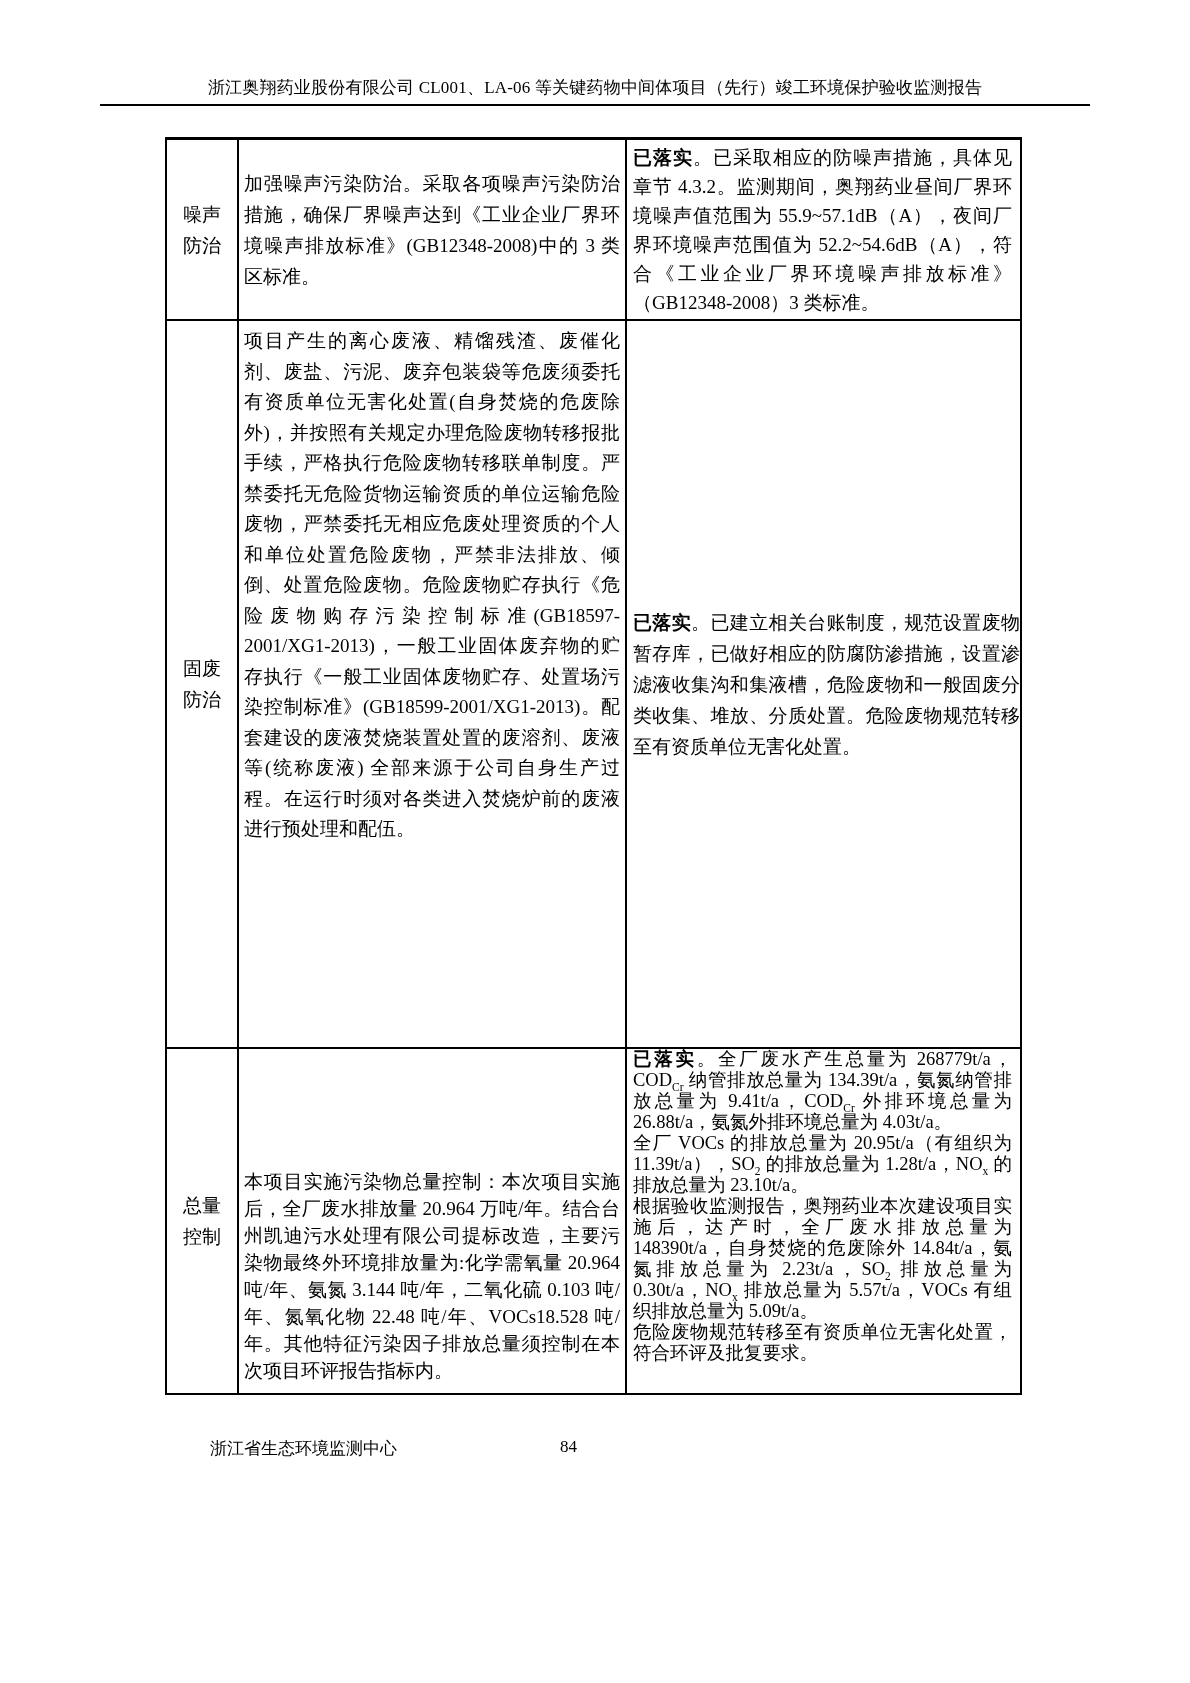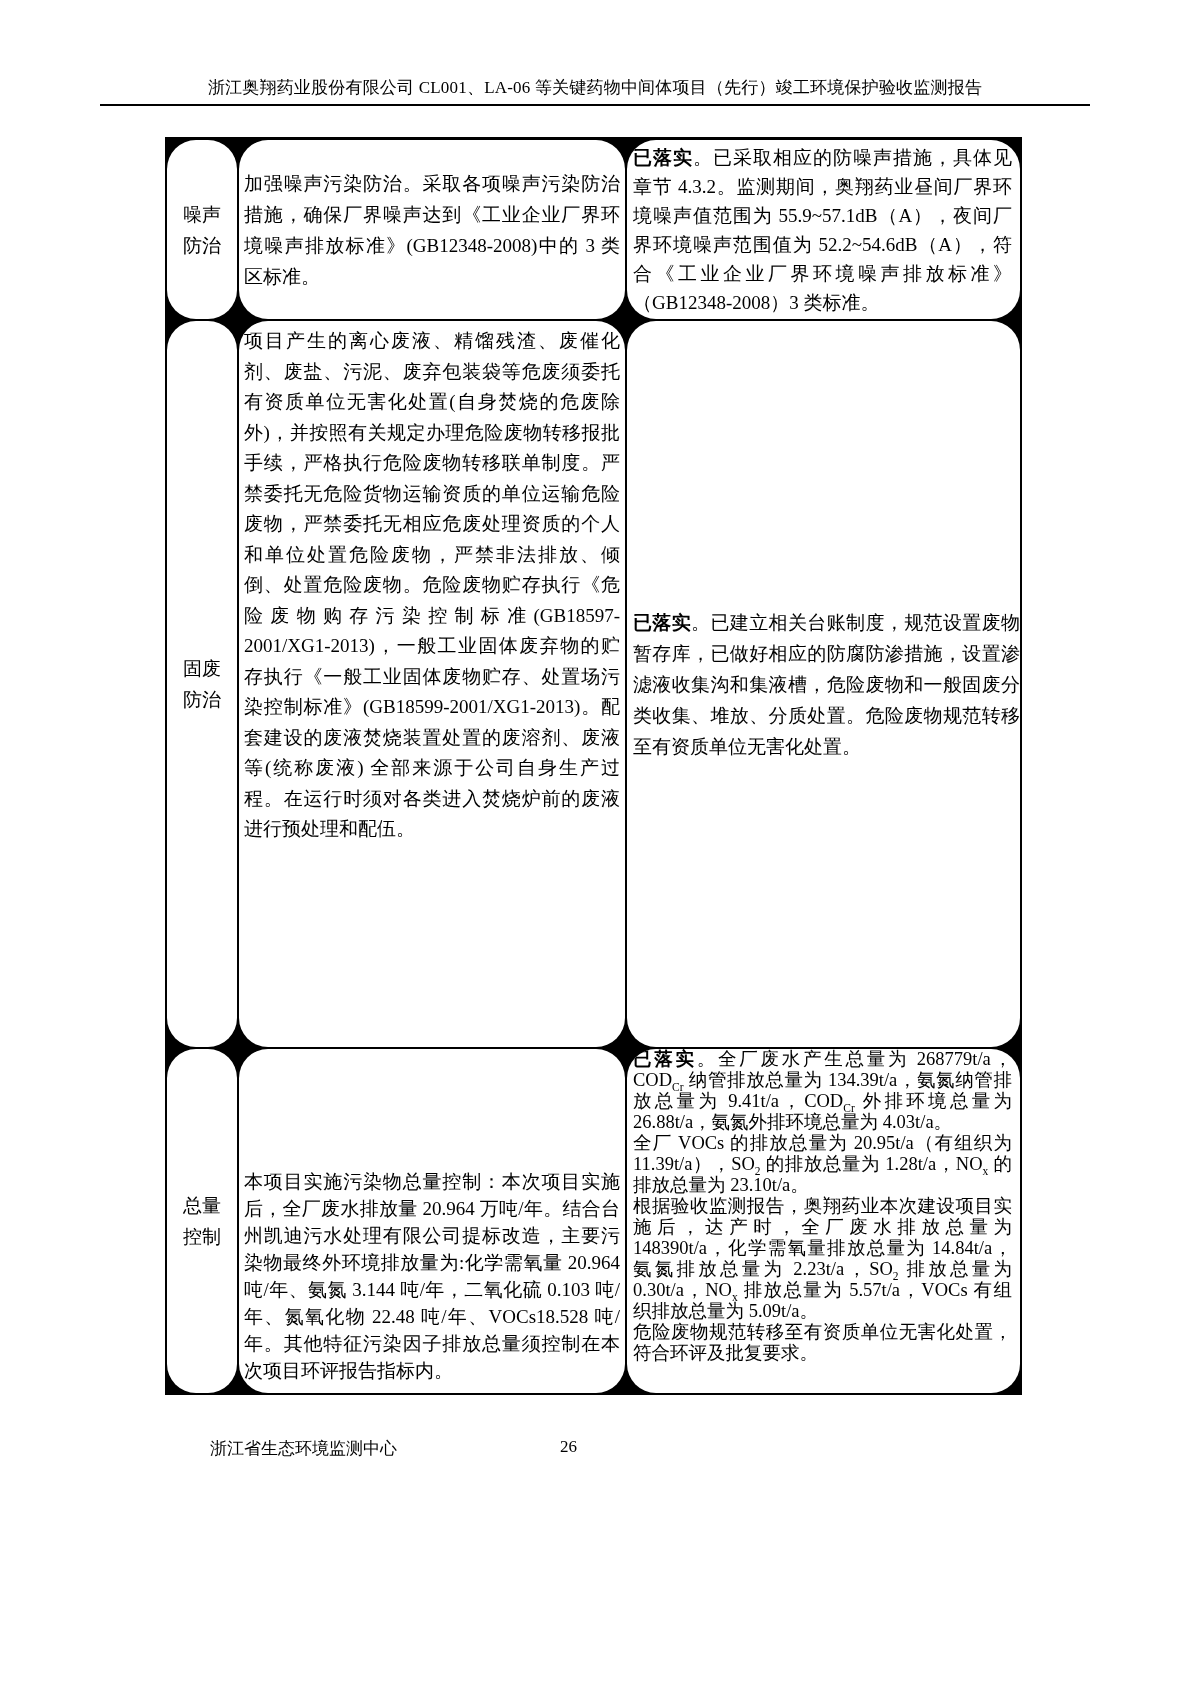--- a/index.html
+++ b/index.html
@@ -17,21 +17,21 @@
     position:absolute;top:104px;left:100px;width:990px;height:2px;background:#000;
   }
   
   .doc-table{
     position:absolute;left:165px;top:137px;width:857px;height:1258px;
     background:#000;display:grid;box-sizing:border-box;
     grid-template-columns:70px 386px 1fr;
     grid-template-rows:179px 726px 1fr;
     gap:2px;padding:3px 2px 2px 2px;
   }
-  .cell{background:#fff;overflow:hidden;font-size:19px;box-sizing:border-box;border-radius:29px;}
+  .cell{background:#fff;overflow:hidden;font-size:19px;box-sizing:border-box;}
   .cell p{margin:0;text-align:justify;}
   .lbl{
     display:flex;align-items:center;justify-content:center;
     text-align:left;white-space:pre-line;line-height:31px;
   }
   .vmid{display:flex;flex-direction:column;justify-content:center;}
   .req1{padding:0 5px;line-height:31px;font-family:Liberation Serif, serif;}
   .stat1{padding:3px 8px 0 6px;line-height:29px;}
   .req2{padding:5px 5px 0 5px;line-height:30.5px;}
   .stat2{padding:0 0 0 6px;line-height:31px;}
@@ -69,19 +69,19 @@
     </div>
 
   <div class="cell lbl">总量
 控制</div>
   <div class="cell req3">
       <p><span>本项目实施污染物总量控制：本次项目实施后，全厂废水排放量 20.964 万吨/年。结合台州凯迪污水处理有限公司提标改造，主要污染物最终外环境排放量为:化学需氧量 20.964 吨/年、氨氮 3.144 吨/年，二氧化硫 0.103 吨/年、氮氧化物 22.48 吨/年、VOCs18.528 吨/年。其他特征污染因子排放总量须控制在本次项目环评报告指标内。</span></p>
     </div>
   <div class="cell stat3">
       <p><span class="b">已落实</span><span>。全厂废水产生总量为 268779t/a，COD</span><sub>Cr</sub><span> 纳管排放总量为 134.39t/a，氨氮纳管排放总量为 9.41t/a，COD</span><sub>Cr</sub><span> 外排环境总量为 26.88t/a，氨氮外排环境总量为 4.03t/a。</span></p>
       <p><span>全厂 VOCs 的排放总量为 20.95t/a（有组织为 11.39t/a），SO</span><sub>2</sub><span> 的排放总量为 1.28t/a，NO</span><sub>x</sub><span> 的排放总量为 23.10t/a。</span></p>
-      <p><span>根据验收监测报告，奥翔药业本次建设项目实施后，达产时，全厂废水排放总量为 148390t/a，化学需氧量排放总量为 14.84t/a，氨氮排放总量为 2.23t/a，SO</span><sub>2</sub><span> 排放总量为 0.30t/a，NO</span><sub>x</sub><span> 排放总量为 5.57t/a，VOCs 有组织排放总量为 5.09t/a。</span></p>
+      <p><span>根据验收监测报告，奥翔药业本次建设项目实施后，达产时，全厂废水排放总量为 148390t/a，自身焚烧的危废除外 14.84t/a，氨氮排放总量为 2.23t/a，SO</span><sub>2</sub><span> 排放总量为 0.30t/a，NO</span><sub>x</sub><span> 排放总量为 5.57t/a，VOCs 有组织排放总量为 5.09t/a。</span></p>
       <p><span>危险废物规范转移至有资质单位无害化处置，符合环评及批复要求。</span></p>
     </div>
 </div>
 
 <div class="footer-org">浙江省生态环境监测中心</div>
-<div class="footer-page">26</div>
+<div class="footer-page">84</div>
 
 </body></html>

